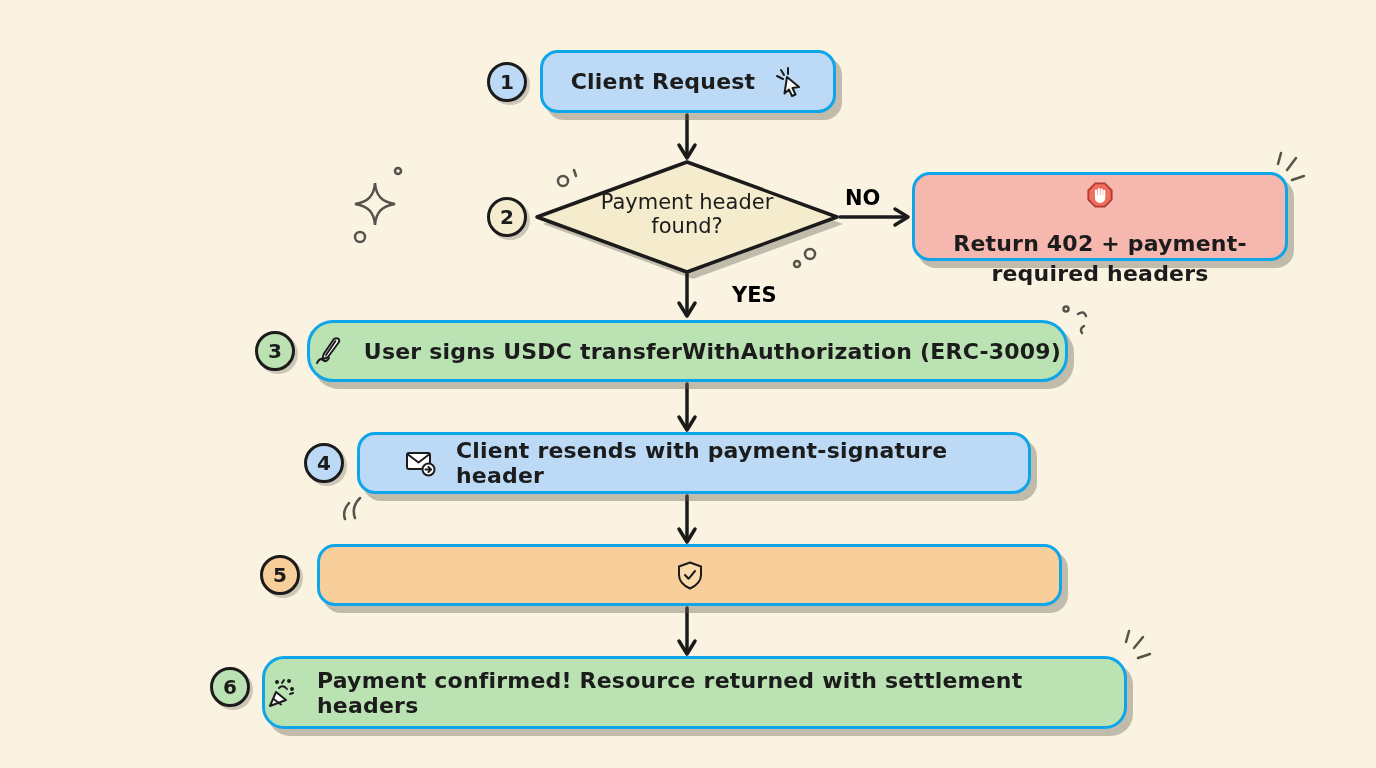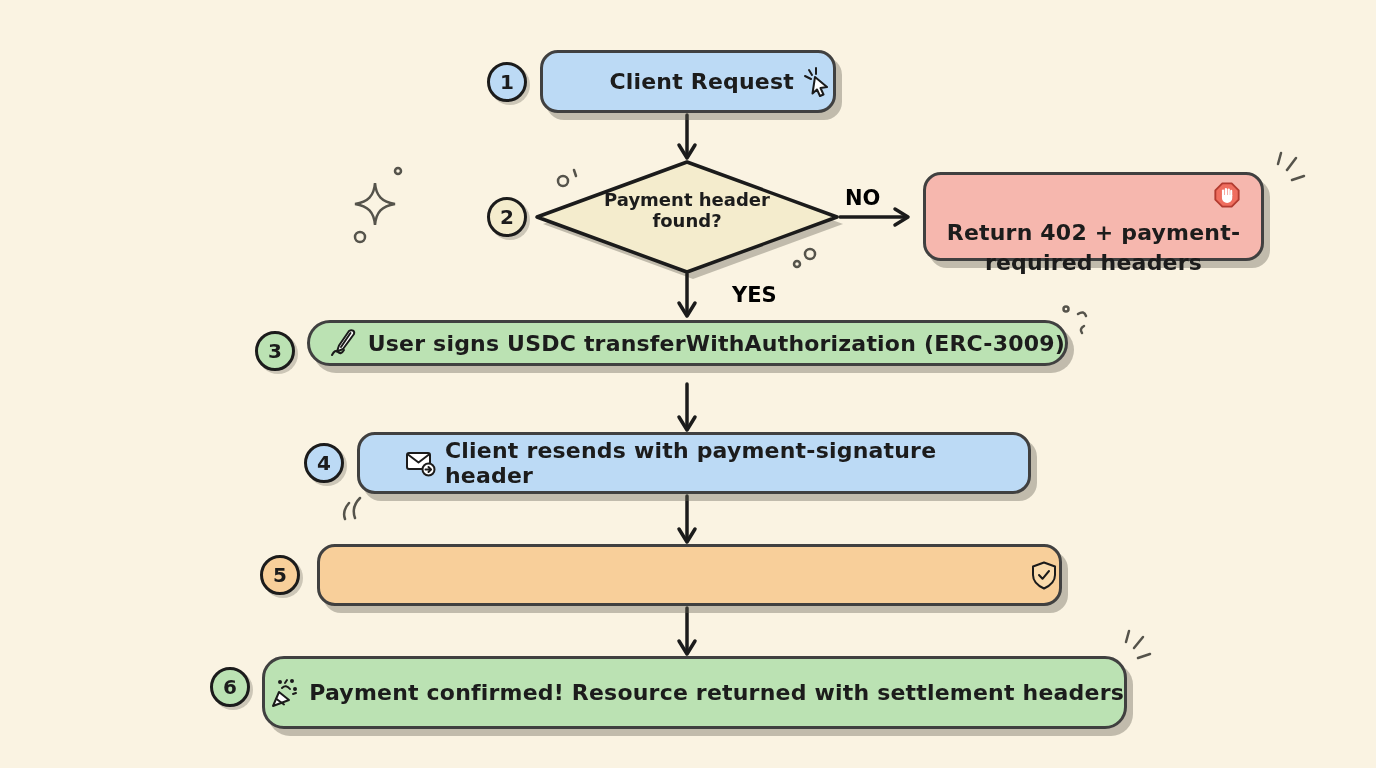--- a/index.html
+++ b/index.html
@@ -5,42 +5,42 @@
   html,body{margin:0;padding:0;}
   body{
     width:1376px;height:768px;overflow:hidden;
     font-family:"DejaVu Sans","Liberation Sans",sans-serif;
     background:#faf3e2;position:relative;
   }
   .stage{position:absolute;inset:0;width:1376px;height:768px;}
   svg.overlay{position:absolute;left:0;top:0;z-index:1;pointer-events:none;}
   .node{
     position:absolute;z-index:2;box-sizing:border-box;
-    border:3px solid #404040;border-radius:18px;
-    display:flex;align-items:center;justify-content:flex-end;gap:9px;
+    border:3px solid #0ea5e9;border-radius:18px;
+    display:flex;align-items:center;justify-content:center;gap:20px;
     font-weight:bold;color:#1c1c1c;font-size:22px;
     box-shadow:6px 7px 0 rgba(100,96,84,.38);
     letter-spacing:.2px;
   }
   .blue{background:#bcdaf5;}
   .green{background:#bbe2b3;}
   .orange{background:#f8cf9a;}
   .red{background:#f6b7ae;}
   .step-circle{
     position:absolute;z-index:2;box-sizing:border-box;
     width:40px;height:40px;border-radius:50%;
     border:3px solid #1b1b1b;
     display:flex;align-items:center;justify-content:center;
     font-weight:bold;font-size:20px;color:#1c1c1c;
     box-shadow:3px 3px 0 rgba(100,96,84,.3);
   }
   .cream{background:#f4eccd;}
   .diamond-label{
     position:absolute;z-index:2;width:230px;left:572px;top:190px;
-    text-align:center;font-weight:bold;font-size:18px;color:#1c1c1c;line-height:1.15;
+    text-align:center;font-weight:normal;font-size:21px;color:#1c1c1c;line-height:1.15;
   }
   .edge-label{
     position:absolute;z-index:2;font-weight:bold;font-size:21px;color:#000000;
   }
   .wrap-box{flex-wrap:wrap;line-height:1.35;text-align:center;}
   .wrap-box .txt{display:inline;max-width:312px;}
   .icon{flex:0 0 auto;display:flex;align-items:center;}
 </style>
 </head>
 <body>
@@ -134,37 +134,37 @@
         <path d="M12,10 L24,20 L17.5,21 L20.5,27.5 L17,29 L14,22.5 L9.5,26.5 Z" fill="#fff"></path>
       </svg>
     </span>
   </div>
 
   <div class="diamond-label">Payment header found?</div>
 
   <div class="edge-label" style="left:845px;top:186px;">NO</div>
   <div class="edge-label" style="left:732px;top:283px;">YES</div>
 
-  <div class="node red wrap-box" style="left:912px;top:172px;width:341px;height:89px;padding:6px 20px;margin-left:11px;">
+  <div class="node red wrap-box" style="left:912px;top:172px;width:376px;height:89px;padding:6px 20px;">
     <span class="icon">
       <svg width="28" height="28" viewBox="0 0 30 30">
         <polygon points="10,2.5 20,2.5 27.5,10 27.5,20 20,27.5 10,27.5 2.5,20 2.5,10" fill="#ef6e5f" stroke="#b23b30" stroke-width="2" stroke-linejoin="round"></polygon>
         <g fill="#fff">
           <rect x="9.6" y="9" width="2.4" height="8" rx="1.2"></rect>
           <rect x="12.6" y="7.5" width="2.4" height="9.5" rx="1.2"></rect>
           <rect x="15.6" y="8" width="2.4" height="9" rx="1.2"></rect>
           <rect x="18.4" y="9.5" width="2.2" height="7.5" rx="1.1"></rect>
           <path d="M9.6,15 h11 v3.5 a5.5,5 0 0 1 -5.5,5 a5.5,5 0 0 1 -5.5,-5 Z"></path>
         </g>
       </svg>
     </span>
     <span class="txt">Return 402 + payment-required headers</span>
   </div>
 
-  <div class="node green" style="left:307px;top:320px;width:761px;height:46px;border-radius:26px;">
+  <div class="node green" style="left:307px;top:320px;width:761px;height:62px;border-radius:26px;">
     <span class="icon">
       <svg width="30" height="30" viewBox="0 0 30 30" fill="none" stroke="#1b1b1b" stroke-width="2" stroke-linecap="round" stroke-linejoin="round">
         <path d="M20,3 C23,1 26,3 25,6 L14,21 L8,23.5 L10,17.5 Z" fill="#fff"></path>
         <line x1="21.5" y1="5" x2="12" y2="19"></line>
         <path d="M3,27 q3,-6 6,-3 t6,-2"></path>
       </svg>
     </span>
     <span>User signs USDC transferWithAuthorization (ERC-3009)</span>
   </div>
 

